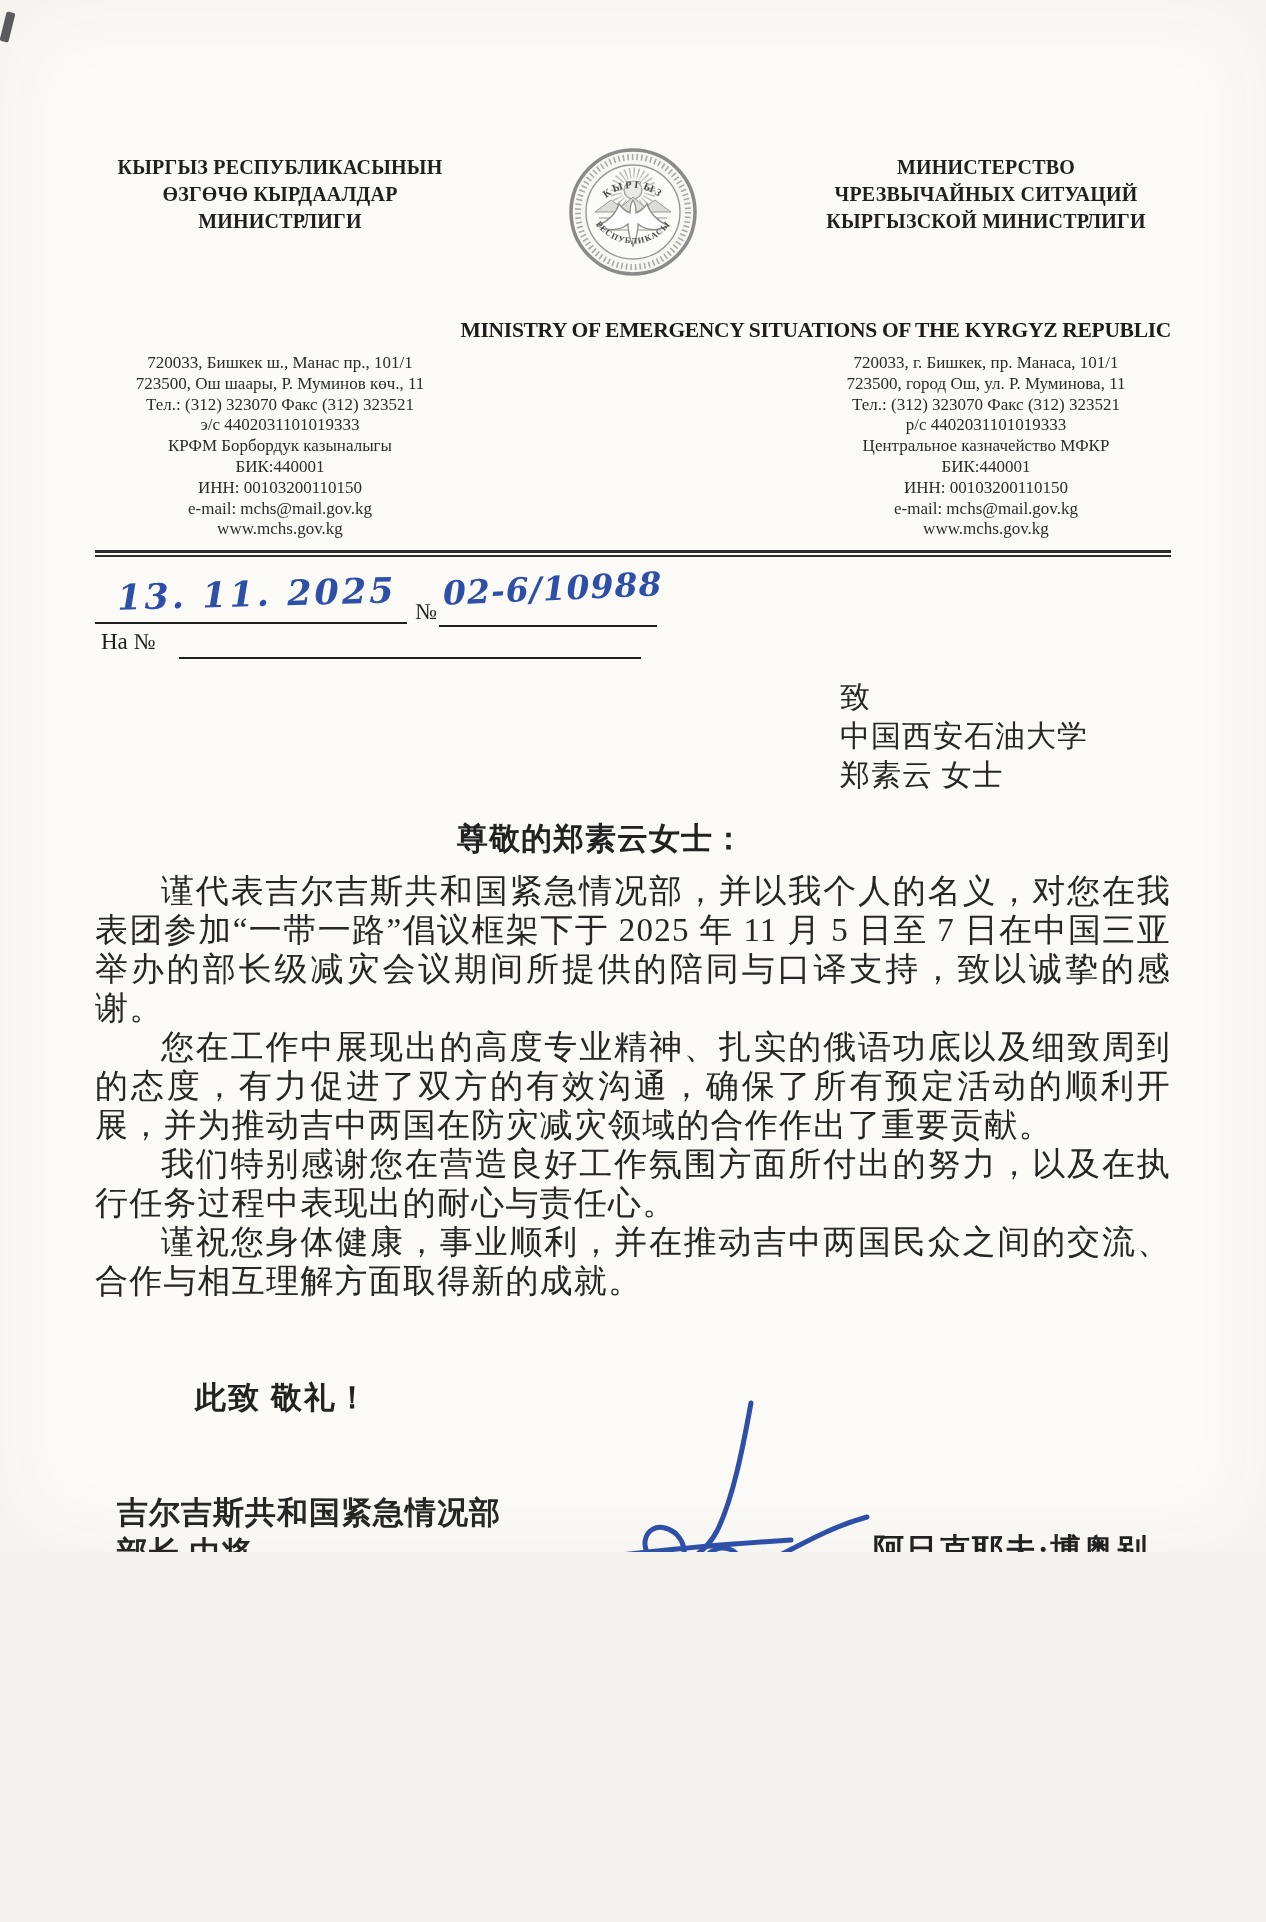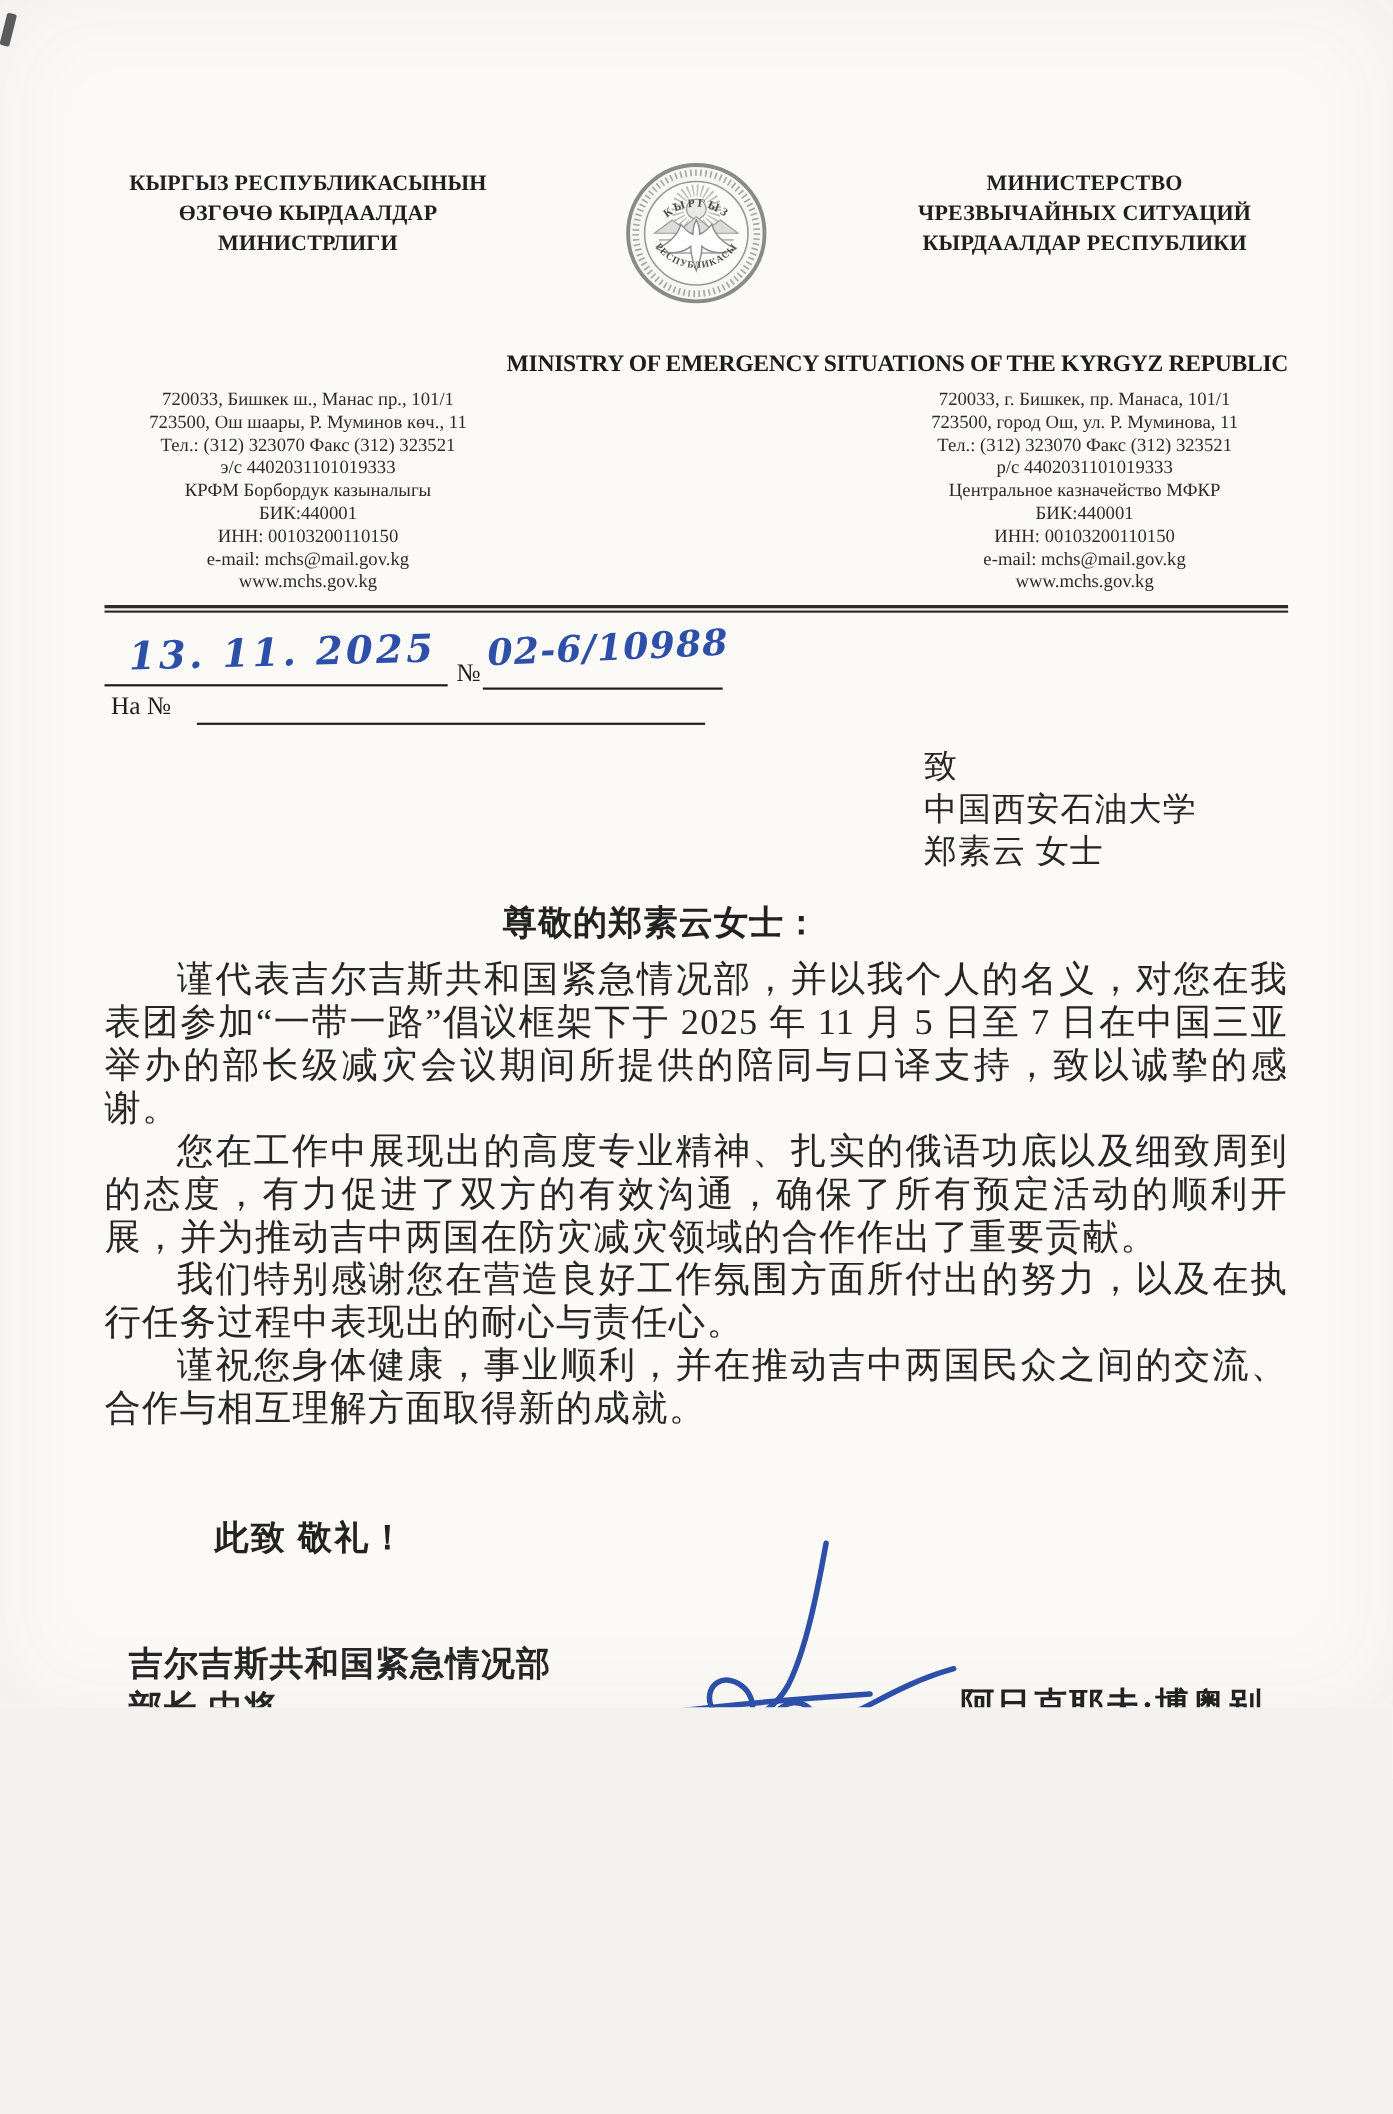--- a/index.html
+++ b/index.html
@@ -125,21 +125,21 @@
           </text>
           <text font-size="8.6" font-weight="bold" fill="#4c4c4a" letter-spacing="1" font-family="Liberation Serif, serif">
             <textPath href="#arcBot" startOffset="50%" text-anchor="middle">РЕСПУБЛИКАСЫ</textPath>
           </text>
         </svg>
       </div>
 
       <div class="org-block">
         <span class="addr-line">МИНИСТЕРСТВО</span>
         <span class="addr-line">ЧРЕЗВЫЧАЙНЫХ СИТУАЦИЙ</span>
-        <span class="addr-line">КЫРДААЛДАР РЕСПУБЛИКИ</span>
+        <span class="addr-line">КЫРГЫЗСКОЙ МИНИСТРЛИГИ</span>
       </div>
     </div>
 
     <div class="title-en">MINISTRY OF EMERGENCY SITUATIONS OF THE KYRGYZ REPUBLIC</div>
 
     <div class="addresses">
       <div>
         <span class="addr-line">720033, Бишкек ш., Манас пр., 101/1</span>
         <span class="addr-line">723500, Ош шаары, Р. Муминов көч., 11</span>
         <span class="addr-line">Тел.: (312) 323070 Факс (312) 323521</span>

